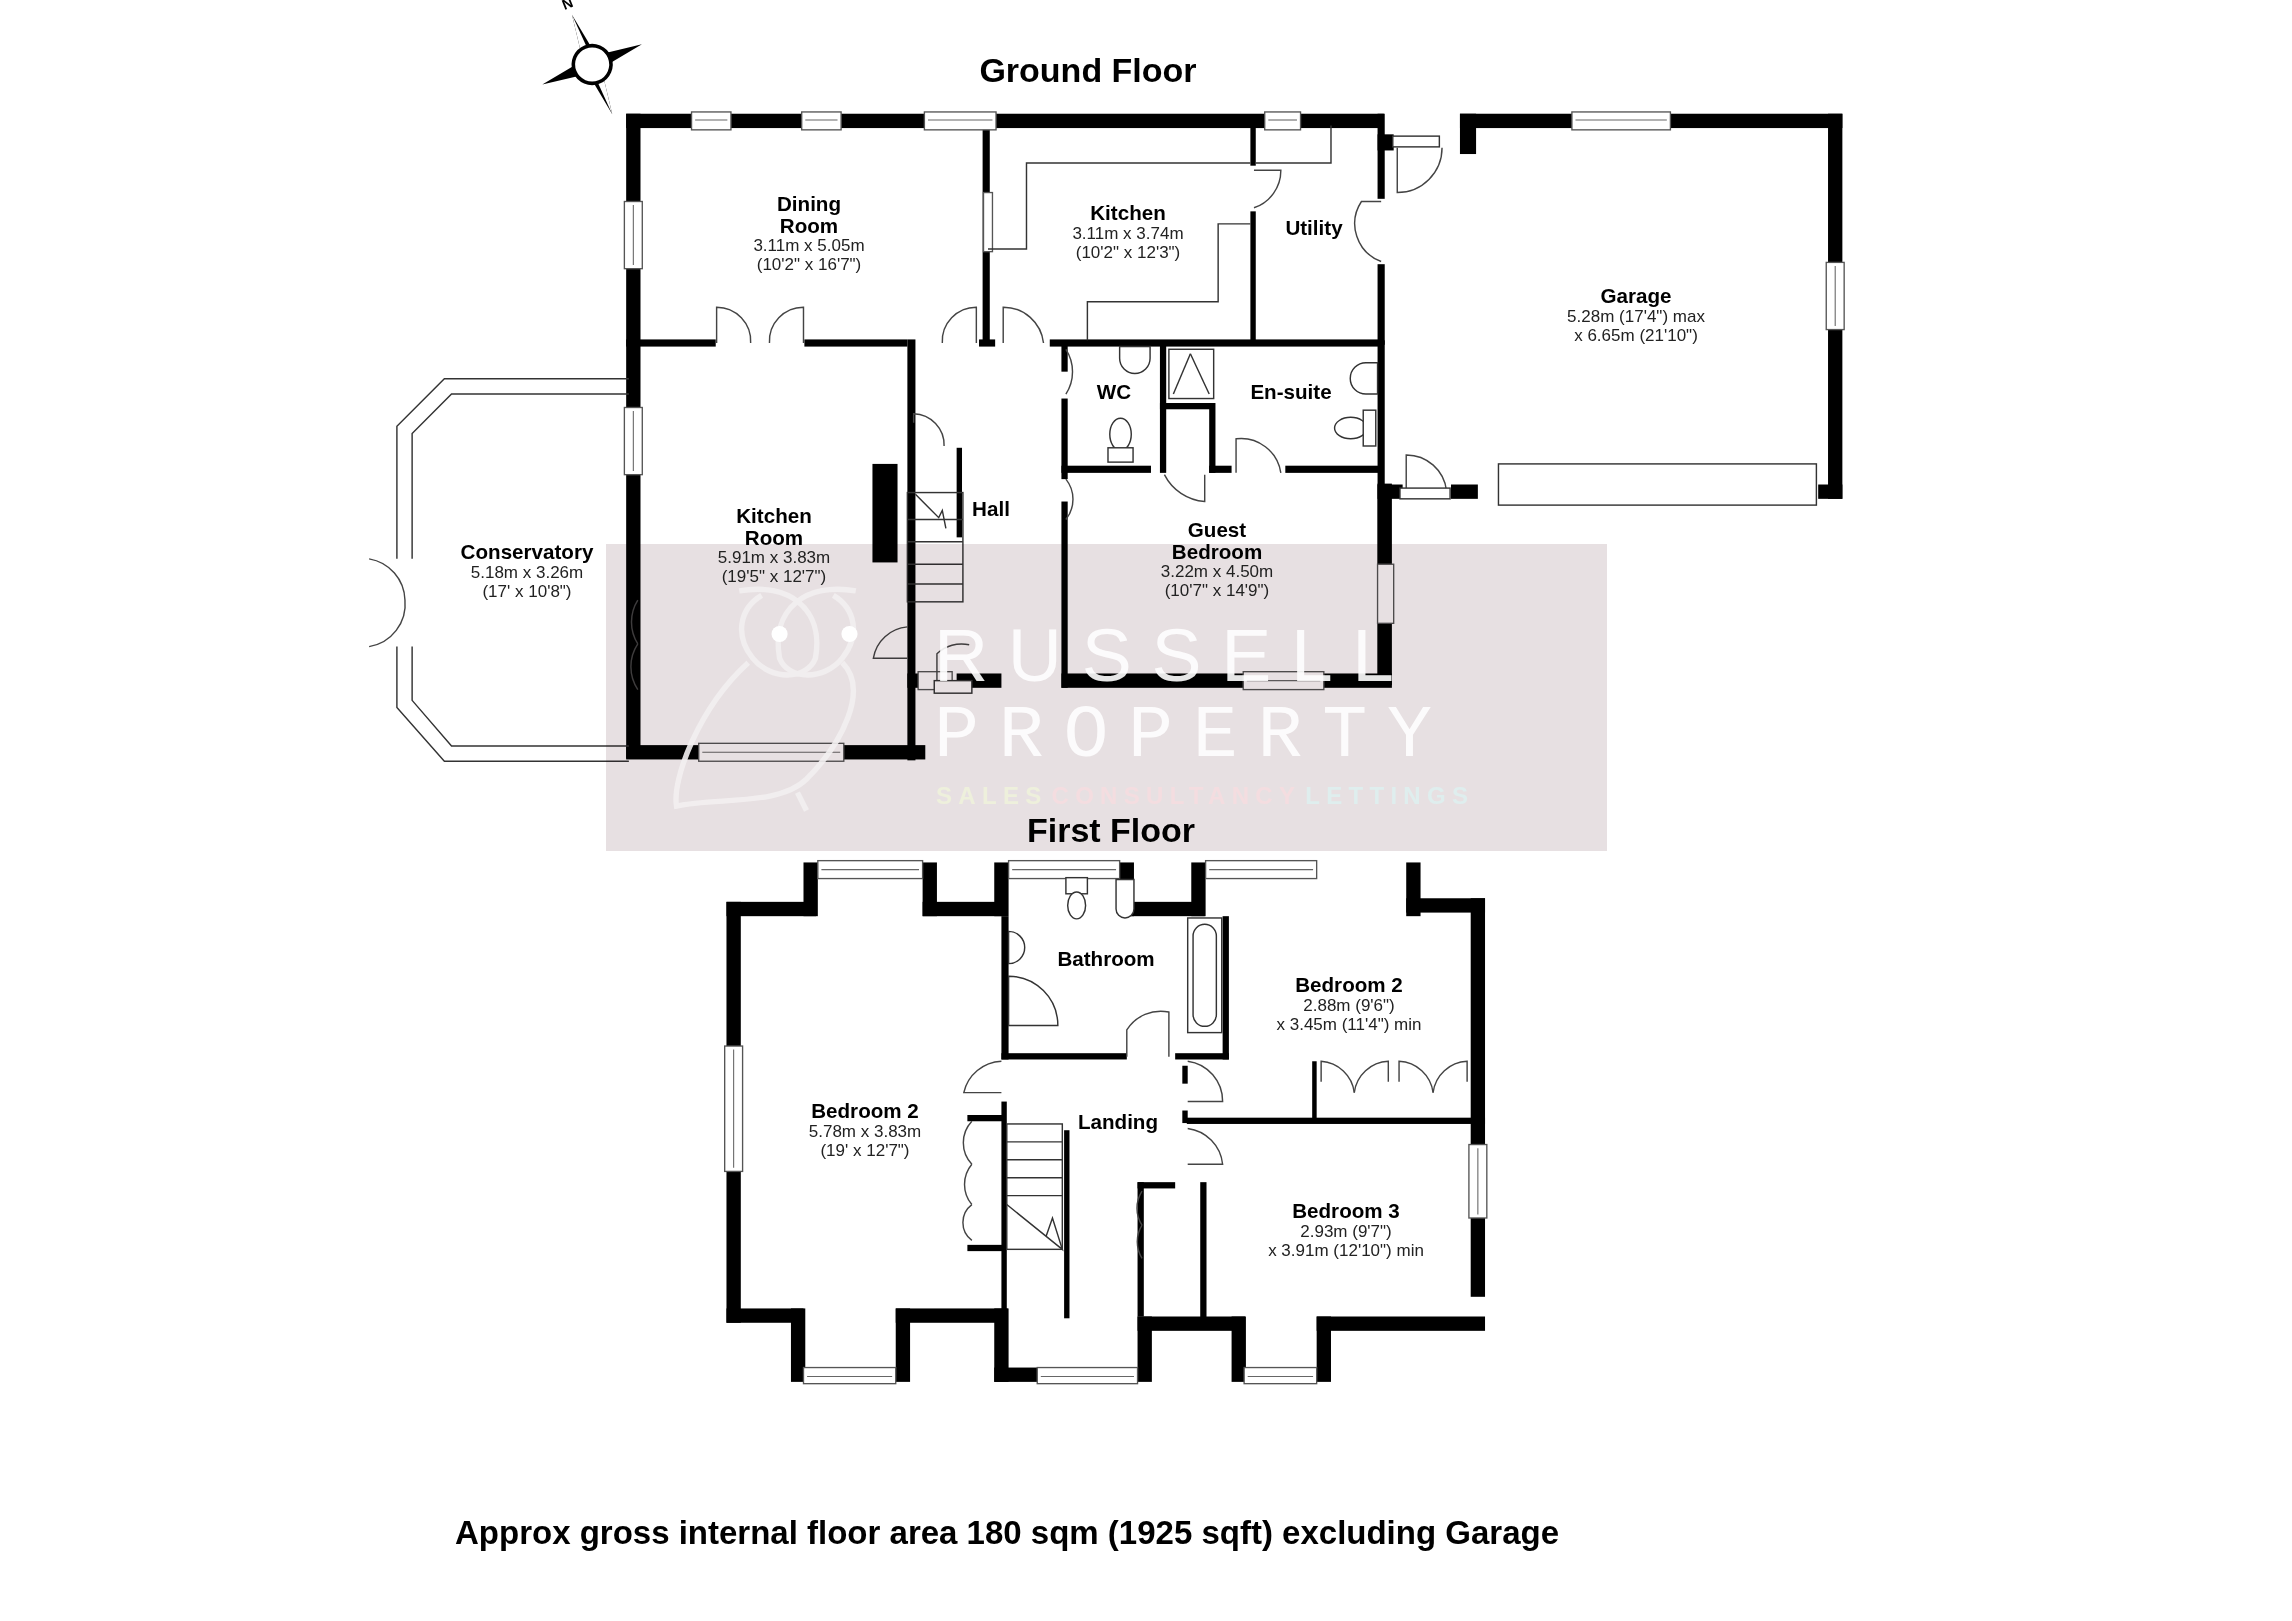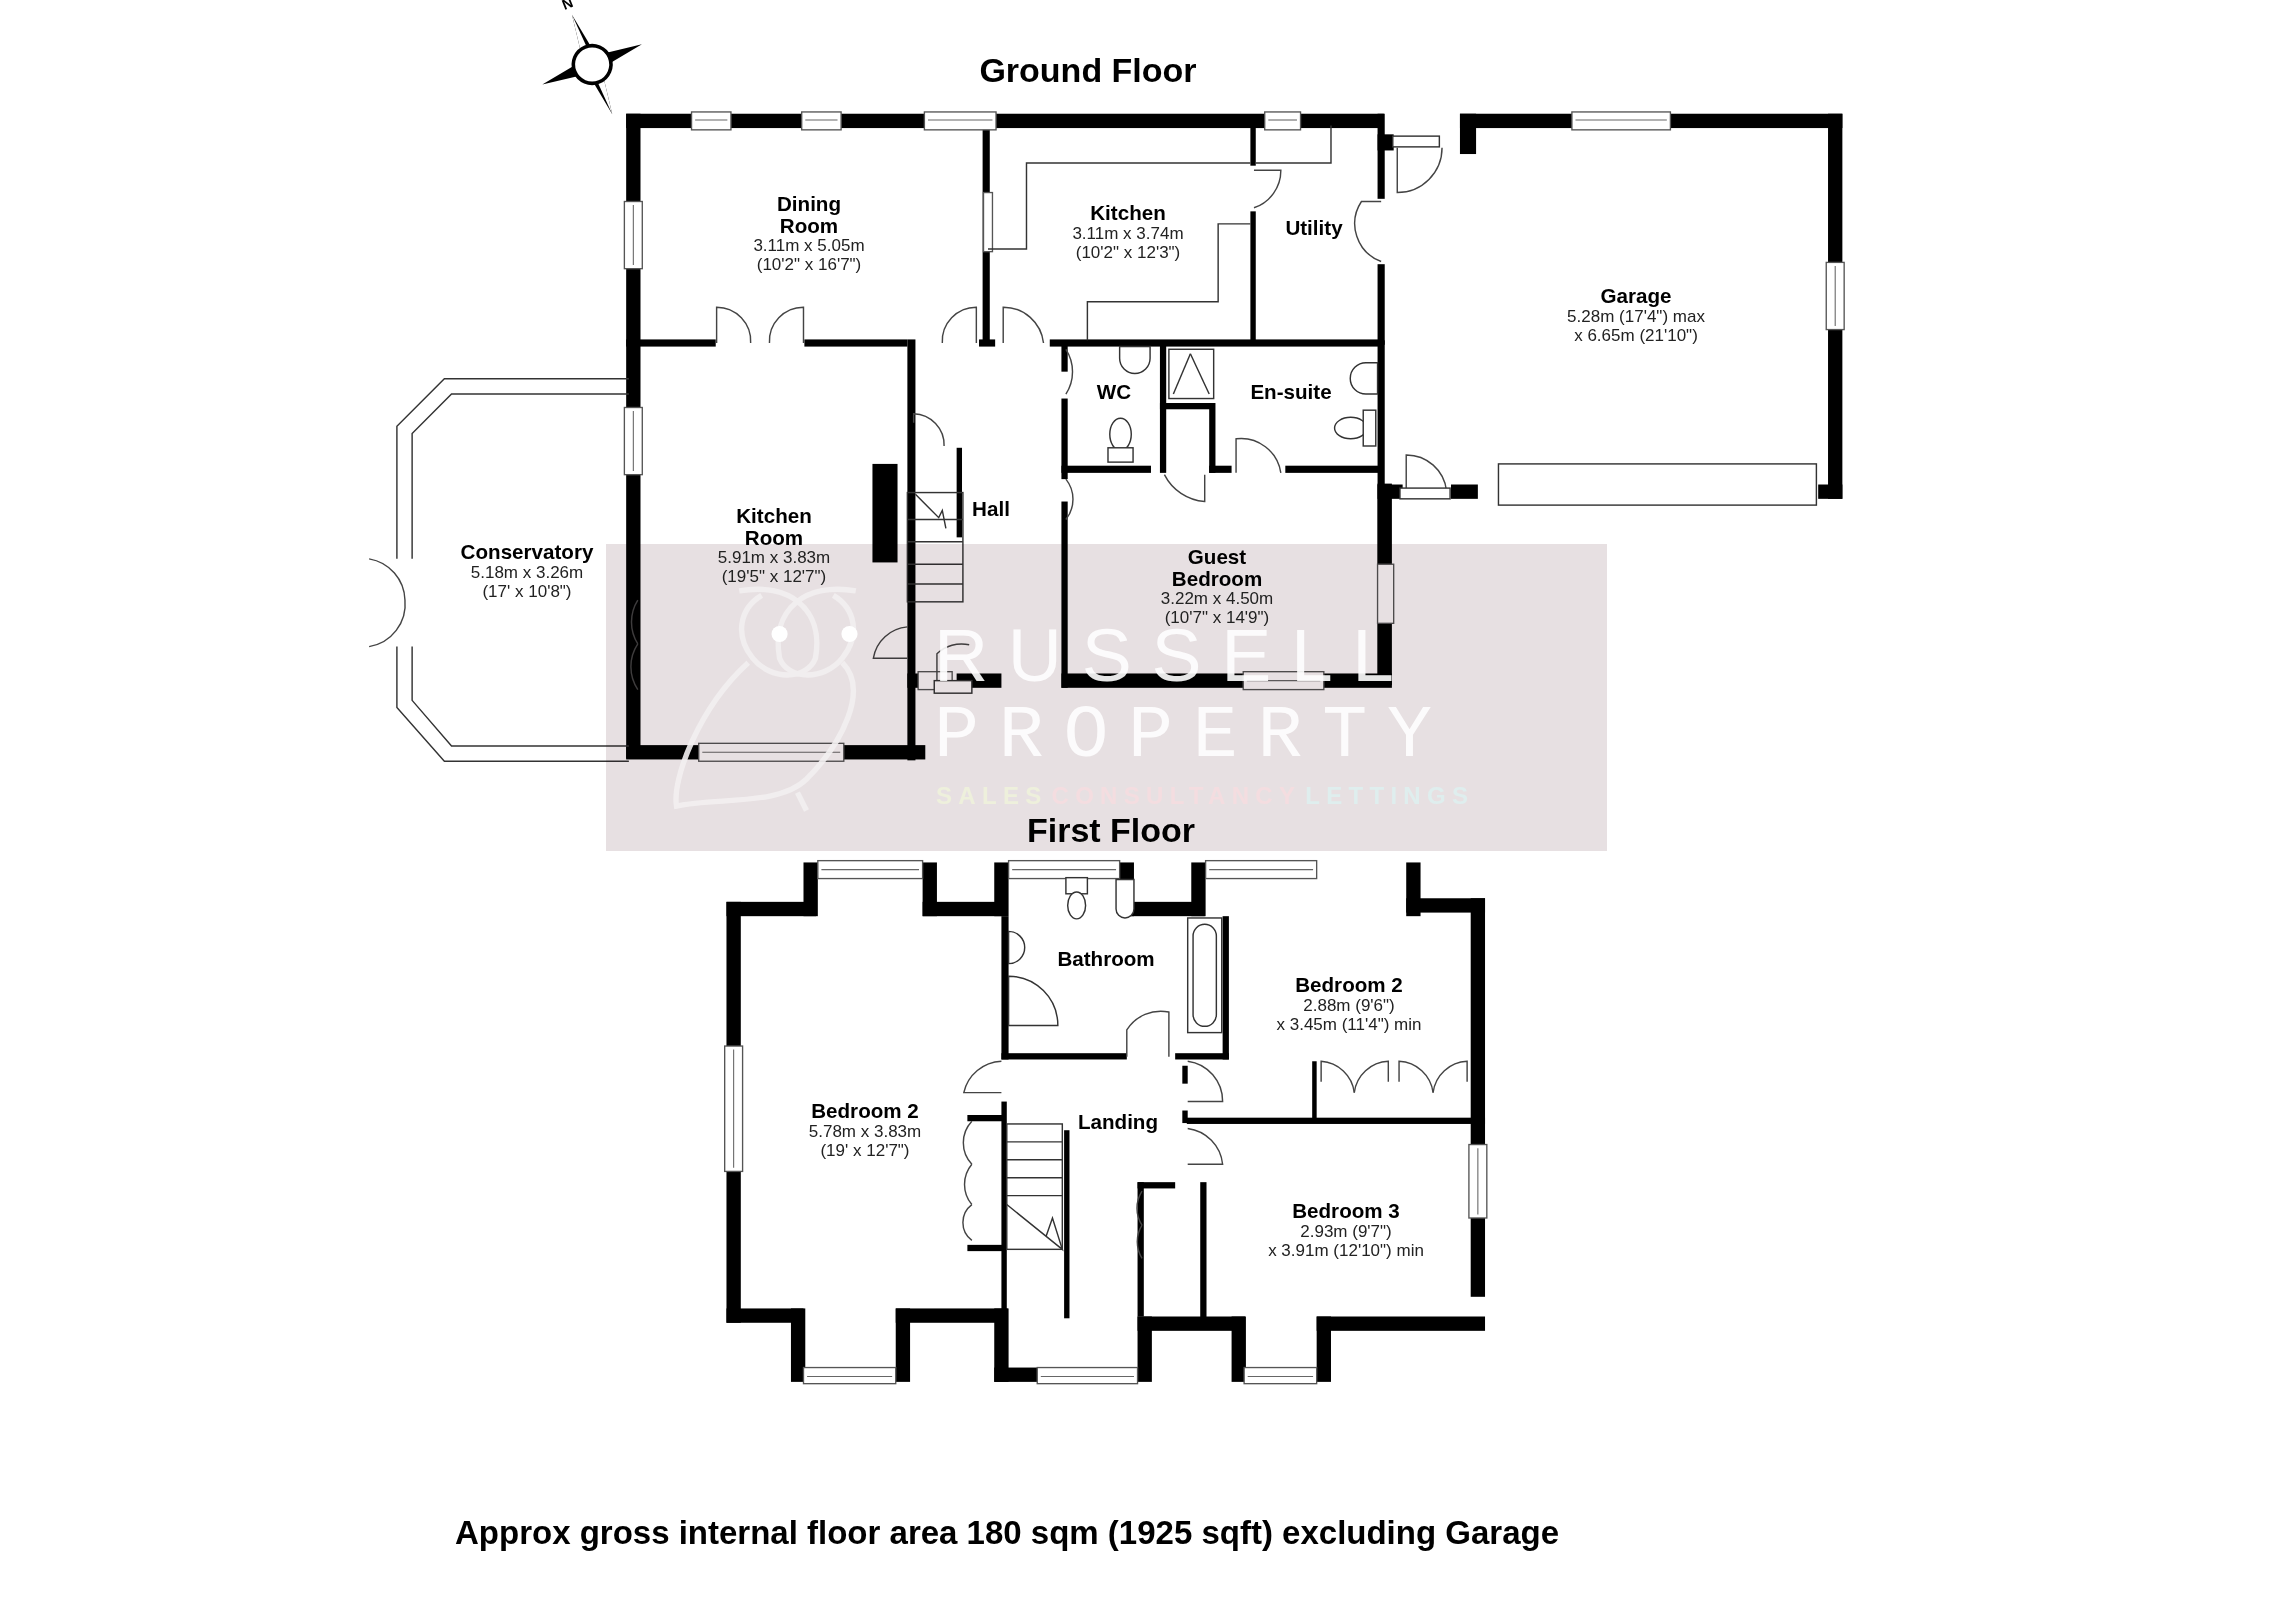--- a/index.html
+++ b/index.html
@@ -355,21 +355,21 @@
   <span class="name">Kitchen</span>
   <span class="name">Room</span>
   <span class="dim">5.91m x 3.83m</span>
   <span class="dim">(19'5" x 12'7")</span>
 </div>
 <div class="lbl" style="left:527px;top:541px;">
   <span class="name">Conservatory</span>
   <span class="dim">5.18m x 3.26m</span>
   <span class="dim">(17' x 10'8")</span>
 </div>
-<div class="lbl" style="left:1217px;top:546px;">
+<div class="lbl" style="left:1217px;top:519px;">
   <span class="name">Guest</span>
   <span class="name">Bedroom</span>
   <span class="dim">3.22m x 4.50m</span>
   <span class="dim">(10'7" x 14'9")</span>
 </div>
 
 <div class="lbl" style="left:1106px;top:948px;">
   <span class="name">Bathroom</span>
 </div>
 <div class="lbl" style="left:1349px;top:974px;">

